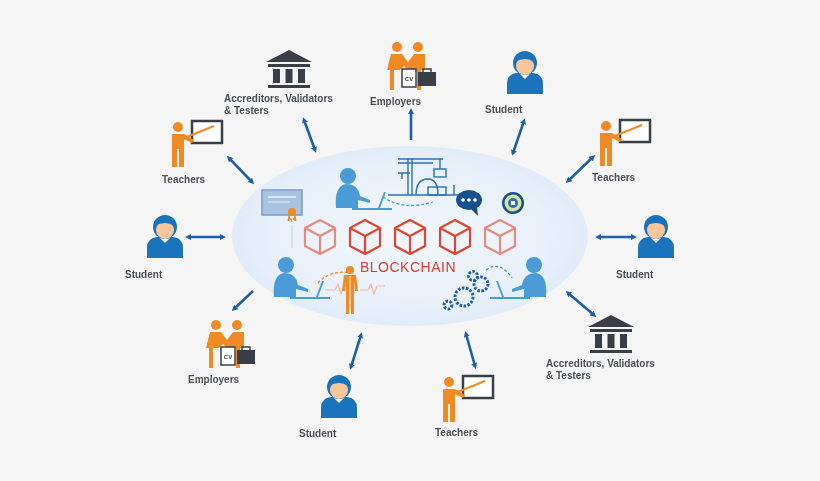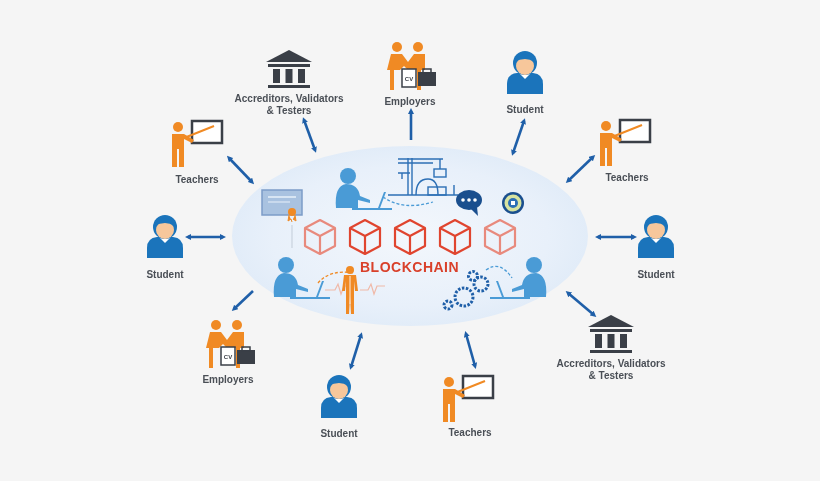--- a/index.html
+++ b/index.html
@@ -1,21 +1,21 @@
 <!DOCTYPE html>
 <html><head>
 <meta charset="utf-8">
 <style>
   html, body { margin:0; padding:0; }
   body { width:820px; height:481px; background:#f5f5f5; position:relative; overflow:hidden; font-family:"Liberation Sans", sans-serif; }
   .abs { position:absolute; }
-  .label { position:absolute; font-size:10px; font-weight:bold; color:#4a4f56; text-align:center; line-height:12px; white-space:nowrap; }
+  .label { position:absolute; font-size:10px; font-weight:bold; color:#4a4f56; text-align:left; line-height:12px; white-space:nowrap; }
   .ellipse { position:absolute; left:232px; top:146px; width:356px; height:180px; border-radius:50%;
     background:radial-gradient(ellipse at center, #f3f7fc 0%, #e8f0fa 55%, #d6e5f5 100%); }
-  .bc-label { position:absolute; left:360px; top:259px; font-size:14px; font-weight:bold; color:#d9402a; letter-spacing:0.5px; }
+  .bc-label { position:absolute; left:360px; top:259px; font-size:14px; font-weight:normal; color:#d9402a; letter-spacing:0.5px; }
   svg { position:absolute; overflow:visible; }
 </style>
 </head>
 <body>
 
 <svg width="0" height="0" style="position:absolute">
   <defs>
     <marker id="ah" markerWidth="6" markerHeight="6" refX="3" refY="3" orient="auto-start-reverse" markerUnits="userSpaceOnUse">
       <path d="M0,0 L6,3 L0,6 Z" fill="#1f5fa8"></path>
     </marker>

